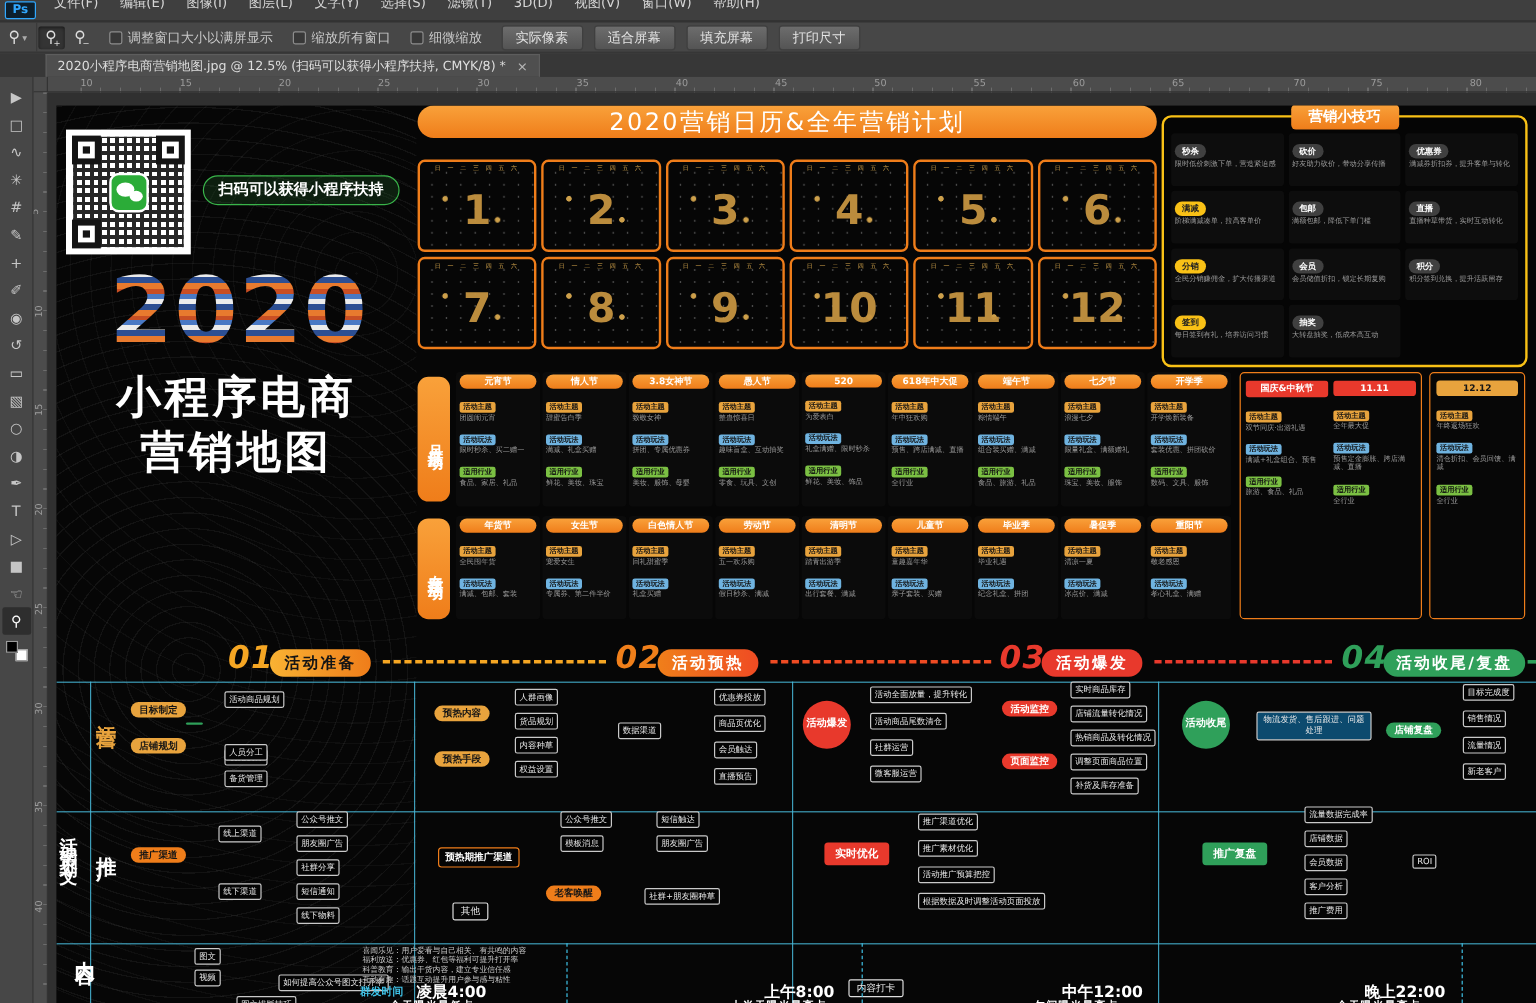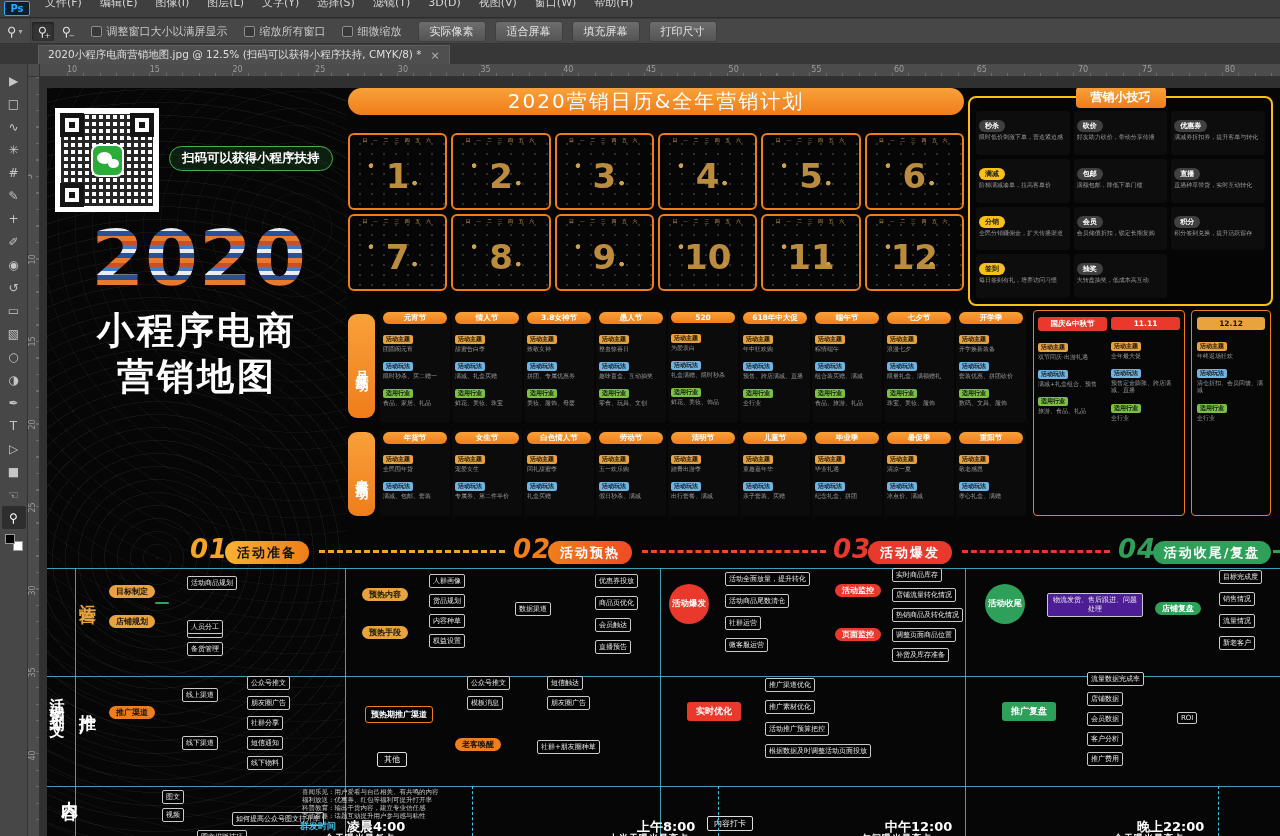--- a/index.html
+++ b/index.html
@@ -131,21 +131,21 @@
 .hline{position:absolute;left:0;right:0;height:1px;background:#49b8d8;opacity:.85}
 .vline{position:absolute;top:0;bottom:0;width:1px;background:#49b8d8;opacity:.85}
 .plan-label{position:absolute;left:0;top:118px;writing-mode:vertical-rl;color:#fff;font-weight:900;font-size:15px;letter-spacing:6px}
 .row-label{position:absolute;writing-mode:vertical-rl;font-weight:900;font-size:17px;letter-spacing:3px}
 .rl-yy{left:30px;top:22px;color:#e8a33d}
 .rl-tg{left:30px;top:132px;color:#fff}
 .rl-nr{left:12px;top:219px;color:#fff}
 .flow-nodes{position:absolute;inset:0}
 .nd{position:absolute;white-space:nowrap}
 .nd.box{border:1px solid #c9c9c9;color:#e8e8e8;background:#040404;font-size:7px;padding:1px 3px;border-radius:2px}
-.nd.box3{white-space:normal;text-align:center;border:1px solid #c9c9c9;color:#e8e8e8;background:#4c1d95;font-size:7px;padding:2px;border-radius:2px;line-height:1.3}
+.nd.box3{white-space:normal;text-align:center;border:1px solid #c9c9c9;color:#e8e8e8;background:#0c4a6e;font-size:7px;padding:2px;border-radius:2px;line-height:1.3}
 .nd.gold{background:#e8a33d;color:#151515;font-size:8px;font-weight:bold;padding:1px 7px;border-radius:9px}
 .nd.orange{background:#ef7d1a;color:#151515;font-size:8px;font-weight:bold;padding:1px 7px;border-radius:9px}
 .nd.red{background:#e8392c;color:#fff;font-size:8px;font-weight:bold;padding:1px 7px;border-radius:9px}
 .nd.green{background:#2fa05a;color:#fff;font-size:8px;font-weight:bold;padding:1px 7px;border-radius:9px}
 .nd.redbox{background:#e8392c;color:#fff;font-size:9px;font-weight:bold;padding:3px 9px;border-radius:3px}
 .nd.greenbox{background:#2fa05a;color:#fff;font-size:9px;font-weight:bold;padding:3px 9px;border-radius:3px}
 .nd.redc,.nd.greenc{width:40px;height:40px;border-radius:50%;color:#fff;font-size:8.5px;font-weight:bold;display:flex;align-items:center;justify-content:center;white-space:normal;text-align:center;line-height:1.15;padding:3px}
 .nd.redc{background:#e8392c}
 .nd.greenc{background:#2fa05a}
 .nd.obox{border:1px solid #ef7d1a;color:#fff;background:#040404;font-size:8px;font-weight:bold;padding:2px 5px;border-radius:3px}

